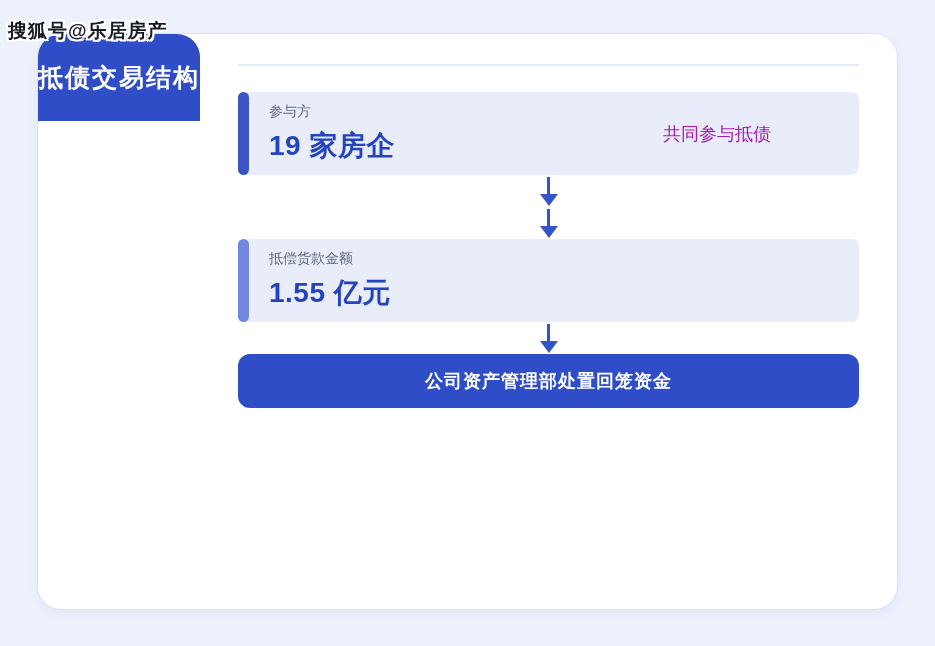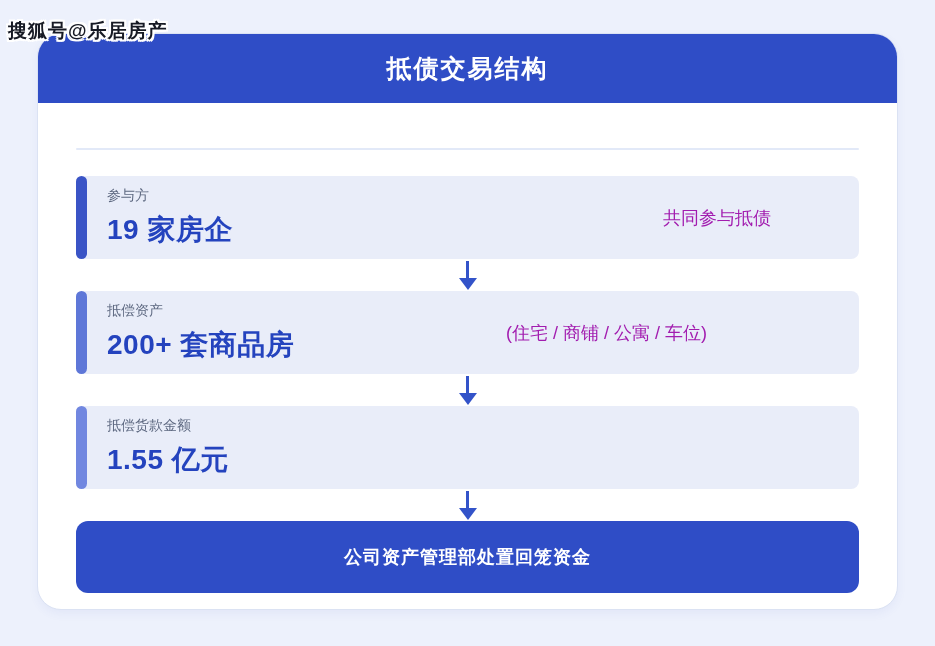--- a/index.html
+++ b/index.html
@@ -19,34 +19,34 @@
     z-index: 5;
     margin-top: 12px;
   }
   .card {
     position: absolute; left: 37px; top: 33px;
     width: 861px; height: 577px;
     background: #ffffff;
     border: 1px solid #dbe2f3;
     border-radius: 24px;
     box-shadow: 0 4px 10px rgba(60, 80, 180, 0.06);
-    display: flex; flex-direction: column;
+    display: flex; flex-direction: row;
   }
   .card-header {
     height: 87px;
     background: #2f4dc6;
     border-radius: 23px 23px 0 0;
     display: flex; align-items: center; justify-content: center;
   }
   .card-title {
     color: #ffffff; font-size: 25px; font-weight: bold; letter-spacing: 2px;
   }
   .card-body {
     flex: 1;
-    padding: 16px 38px;
+    padding: 1px 38px;
     display: flex; flex-direction: column;
   }
   .divider {
     margin-top: 29px;
     height: 2px;
     background: #e2e9f8;
     border-radius: 1px;
   }
   .step-row {
     margin-top: 0;
@@ -80,21 +80,21 @@
     display: flex; flex-direction: column; align-items: center; justify-content: center;
   }
   .flow-arrow .stem { width: 3px; height: 17px; background: #3353c9; }
   .flow-arrow .head {
     width: 0; height: 0;
     border-left: 9px solid transparent;
     border-right: 9px solid transparent;
     border-top: 12px solid #3353c9;
   }
   .result-bar {
-    height: 72px;
+    height: 54px;
     background: #2f4dc6;
     border-radius: 12px;
     display: flex; align-items: center; justify-content: center;
   }
   .result-label { color: #ffffff; font-size: 18px; font-weight: bold; letter-spacing: 1px; }
 </style>
 </head>
 <body>
 
 <div class="watermark">搜狐号@乐居房产</div>
@@ -114,26 +114,20 @@
       <div class="step-label">参与方</div>
       <div class="step-value">19 家房企</div>
       <div class="step-note">共同参与抵债</div>
     </div>
 
     <div class="flow-arrow">
       <span class="stem"></span>
       <span class="head"></span>
     </div>
 
-    <div class="step-row s2">
-      <span class="accent"></span>
-      <div class="step-label">抵偿资产</div>
-      <div class="step-value">200+ 套商品房</div>
-      <div class="step-note">(住宅 / 商铺 / 公寓 / 车位)</div>
-    </div>
 
     <div class="flow-arrow">
       <span class="stem"></span>
       <span class="head"></span>
     </div>
 
     <div class="step-row s3">
       <span class="accent"></span>
       <div class="step-label">抵偿货款金额</div>
       <div class="step-value">1.55 亿元</div>

